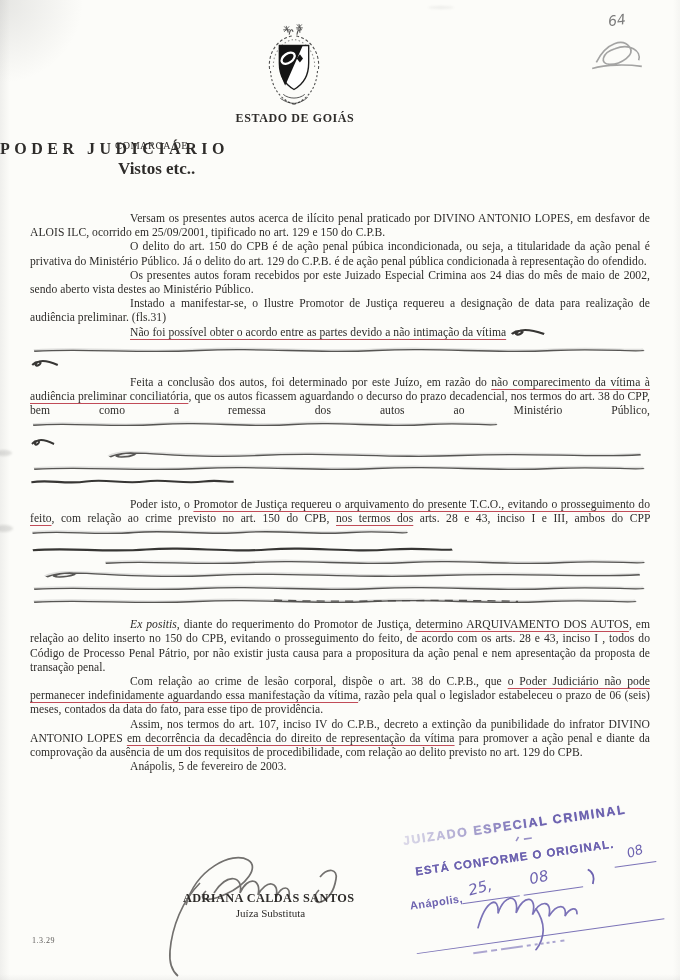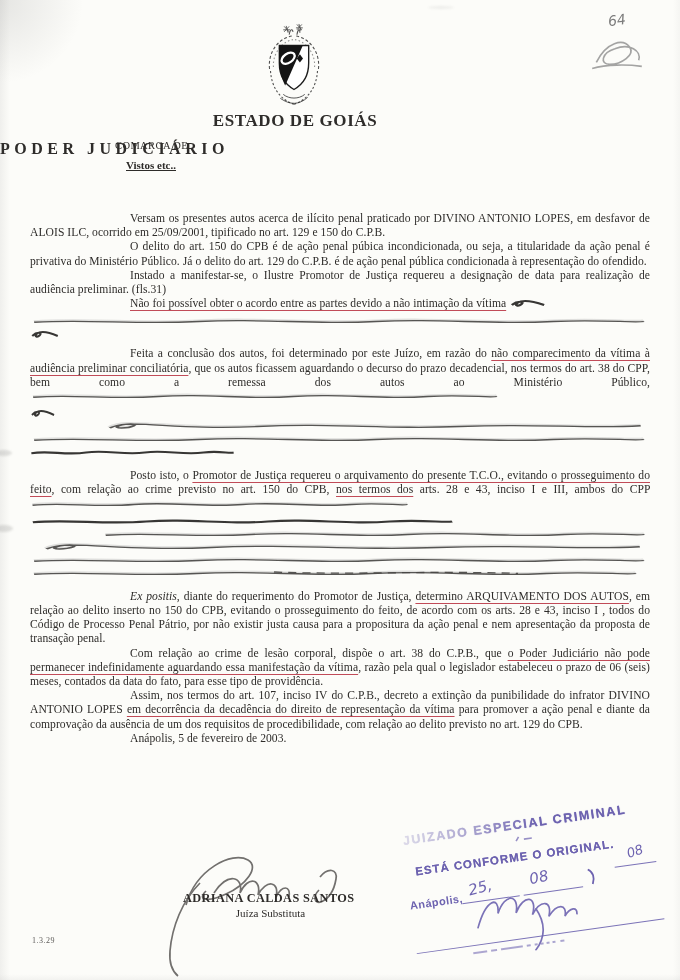--- a/index.html
+++ b/index.html
@@ -15,25 +15,25 @@
       radial-gradient(circle at 0% 0%, rgba(110,110,110,.16), transparent 7%),
       linear-gradient(90deg, rgba(110,110,110,.09), rgba(0,0,0,0) 10px),
       linear-gradient(270deg, rgba(120,120,120,.05), rgba(0,0,0,0) 7px),
       linear-gradient(0deg, rgba(120,120,120,.07), rgba(0,0,0,0) 6px),
       #fcfcf9;
     font-family:"Liberation Serif", serif; color:var(--ink);
   }
   
   .arms{position:absolute;left:253px;top:22px;width:82px;height:90px;}
   .hdr-state{position:absolute;left:0;top:111px;width:590px;text-align:center;
-    font-weight:bold;font-size:17px;letter-spacing:.6px;}
+    font-weight:bold;font-size:12px;letter-spacing:.6px;}
   .hdr-branch{position:absolute;left:0;top:140px;width:590px;text-align:left;
     font-weight:bold;font-size:16px;letter-spacing:4.5px;}
   .comarca{position:absolute;left:115px;top:140px;font-weight:normal;font-size:10.5px;letter-spacing:.4px;}
-  .vistos{position:absolute;left:126px;top:159px;font-weight:bold;font-size:11px;text-decoration:underline;}
+  .vistos{position:absolute;left:118px;top:159px;font-weight:bold;font-size:17px;}
   
   .doc{position:absolute;left:30px;top:212px;width:620px;}
   .bp{margin:0;text-align:justify;text-indent:100px;
       font-size:11.6px;line-height:14.2px;letter-spacing:.05px;}
   .ured{text-decoration:underline;text-decoration-color:var(--red);
         text-decoration-thickness:1.4px;text-underline-offset:2.6px;margin-top:17px;}
   .ital{font-style:italic;}
   .in-scrib{display:inline-block;vertical-align:-1px;height:9px;}
   .srow{position:relative;height:13px;}
   .srow svg{position:absolute;top:2px;height:9px;}
@@ -108,20 +108,21 @@
   </svg>
 
   <div class="hdr-state">ESTADO DE GOIÁS</div>
   <div class="hdr-branch">PODER JUDICIÁRIO</div>
   <div class="comarca">COMARCA DE</div>
   <div class="vistos">Vistos etc..</div>
 
   <div class="doc">
     <p class="bp"><span>Versam os presentes autos acerca de ilícito penal praticado por DIVINO ANTONIO LOPES, em desfavor de ALOIS ILC, ocorrido em 25/09/2001, tipificado no art. 129 e 150 do C.P.B.</span></p>
     <p class="bp"><span>O delito do art. 150 do CPB é de ação penal púbica incondicionada, ou seja, a titularidade da ação penal é privativa do Ministério Público. Já o delito do art. 129 do C.P.B. é de ação penal pública condicionada à representação do ofendido.</span></p>
+    <p class="bp"><span>Os presentes autos foram recebidos por este Juizado Especial Crimina aos 24 dias do mês de maio de 2002, sendo aberto vista destes ao Ministério Público.</span></p>
     <p class="bp"><span>Instado a manifestar-se, o Ilustre Promotor de Justiça requereu a designação de data para realização de audiência preliminar. (fls.31)</span></p>
 
     <p class="bp"><span class="ured">Não foi possível obter o acordo entre as partes devido a não intimação da vítima</span>
       <svg class="in-scrib" width="38" viewBox="0 0 40 12" preserveAspectRatio="none">
           <path class="sq-dark" d="M3,8 C9,2 17,3 13,7 C10,10 5,9 9,5 C16,0 30,5 37,8"></path>
         </svg>
     </p>
 
     <div class="gapA">
       <div class="srow">
@@ -162,21 +163,21 @@
             <path class="sq-main" d="M2,7 C28,3 52,10 82,6 C112,2 138,10 168,6 C198,2 224,10 254,6 C278,3 292,8 298,6"></path>
           </svg>
       </div>
       <div class="srow">
         <svg style="left:0;width:205px;" viewBox="0 0 300 12" preserveAspectRatio="none">
             <path class="sq-dark" d="M2,7 C28,3 52,10 82,6 C112,2 138,10 168,6 C198,2 224,10 254,6 C278,3 292,8 298,6"></path>
           </svg>
       </div>
     </div>
 
-    <p class="bp"><span>Posto isto, o </span><span class="ured">Promotor de Justiça requereu o arquivamento do presente T.C.O., evitando o prosseguimento do feito</span><span>, com relação ao crime previsto no art. 150 do CPB, </span><span class="ured">nos termos dos</span><span> arts. 28 e 43, inciso I e III, ambos do CPP</span>
+    <p class="bp"><span>Poder isto, o </span><span class="ured">Promotor de Justiça requereu o arquivamento do presente T.C.O., evitando o prosseguimento do feito</span><span>, com relação ao crime previsto no art. 150 do CPB, </span><span class="ured">nos termos dos</span><span> arts. 28 e 43, inciso I e III, ambos do CPP</span>
       <svg class="in-scrib" width="380" viewBox="0 0 300 12" preserveAspectRatio="none">
           <path class="sq-echo" d="M2,6 C28,2 52,9 82,5 C112,1 138,9 168,5 C198,1 224,9 254,5 C278,2 292,7 298,5"></path>
           <path class="sq-main" d="M2,7 C28,3 52,10 82,6 C112,2 138,10 168,6 C198,2 224,10 254,6 C278,3 292,8 298,6"></path>
         </svg>
     </p>
 
     <div class="gapB">
       <div class="srow">
         <svg style="left:0;width:425px;" viewBox="0 0 300 12" preserveAspectRatio="none">
             <path class="sq-dark" d="M2,7 C28,3 52,10 82,6 C112,2 138,10 168,6 C198,2 224,10 254,6 C278,3 292,8 298,6"></path>

